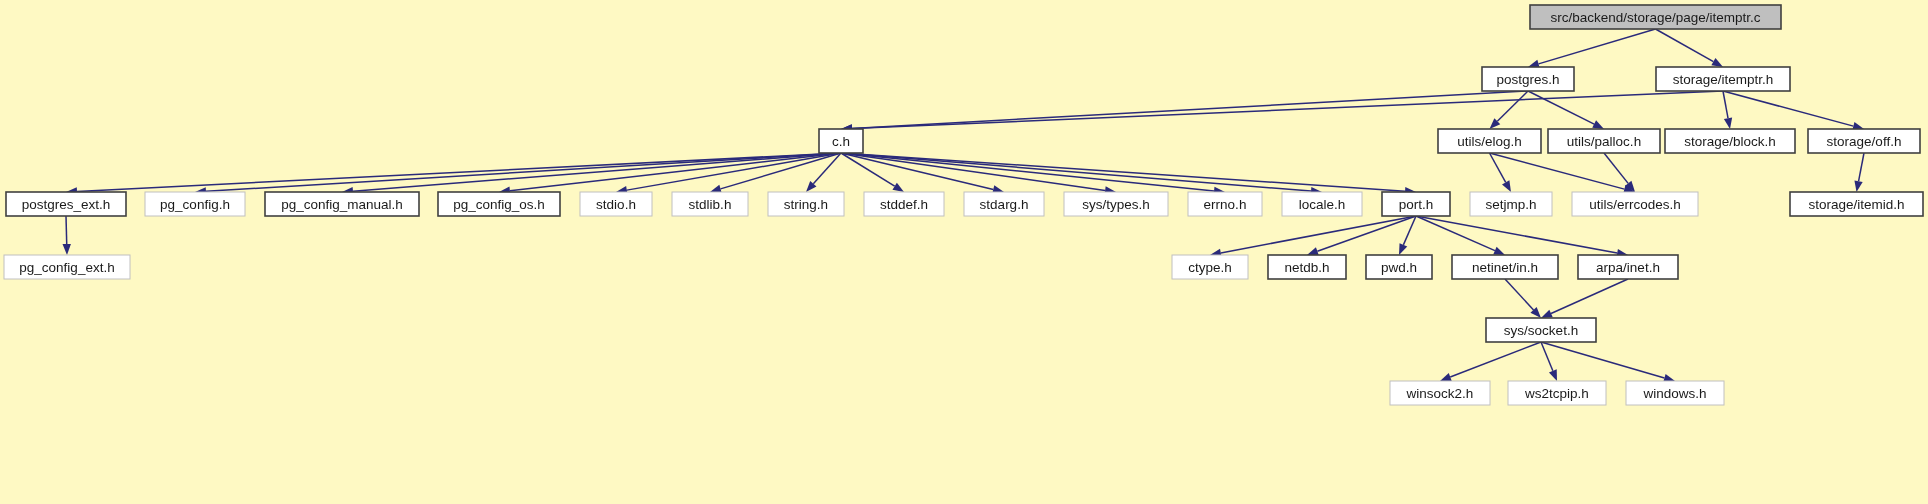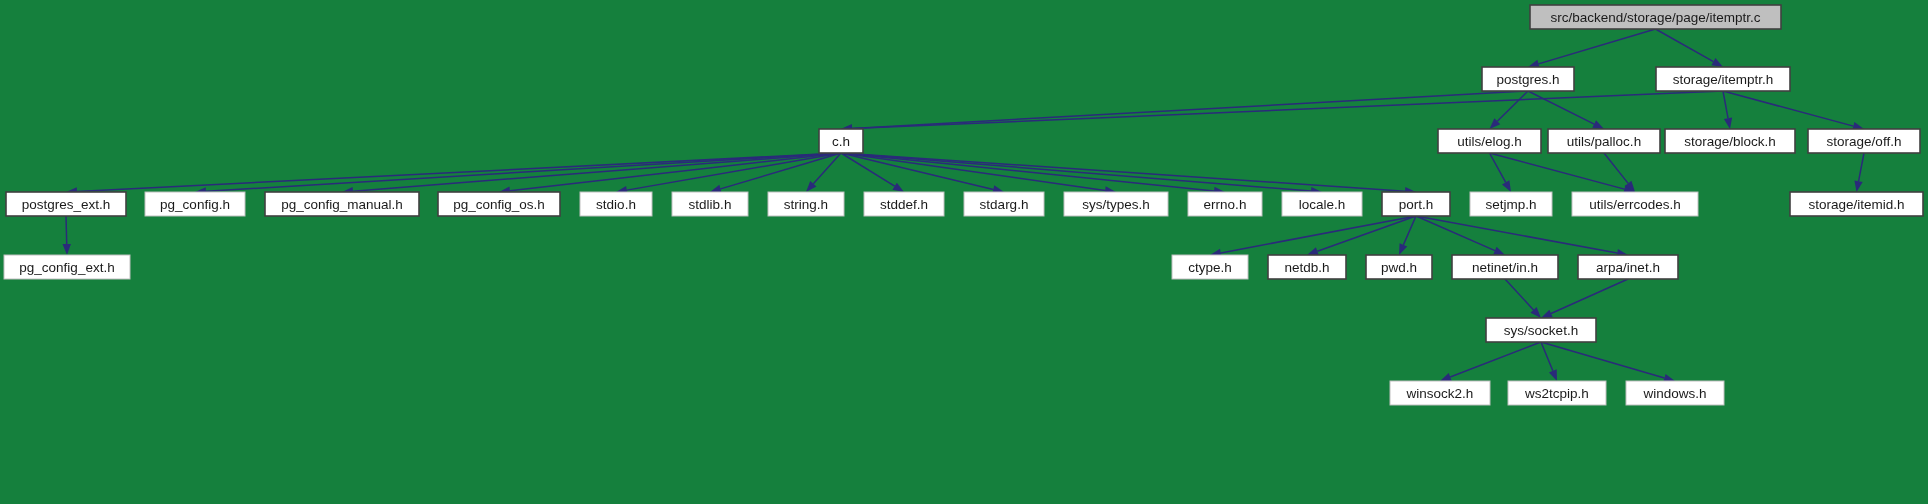--- a/index.html
+++ b/index.html
@@ -4,21 +4,21 @@
 <style>
   html, body {
     margin: 0;
     padding: 0;
     background: #ffffff;
   }
   #graph-root {
     position: relative;
     width: 1928px;
     height: 504px;
-    background: #15803d;
+    background: #fef9c3;
     font-family: "Liberation Sans", sans-serif;
     overflow: hidden;
   }
   svg#include-graph {
     display: block;
     width: 1928px;
     height: 504px;
   }
   .node-box {
     fill: #ffffff;

